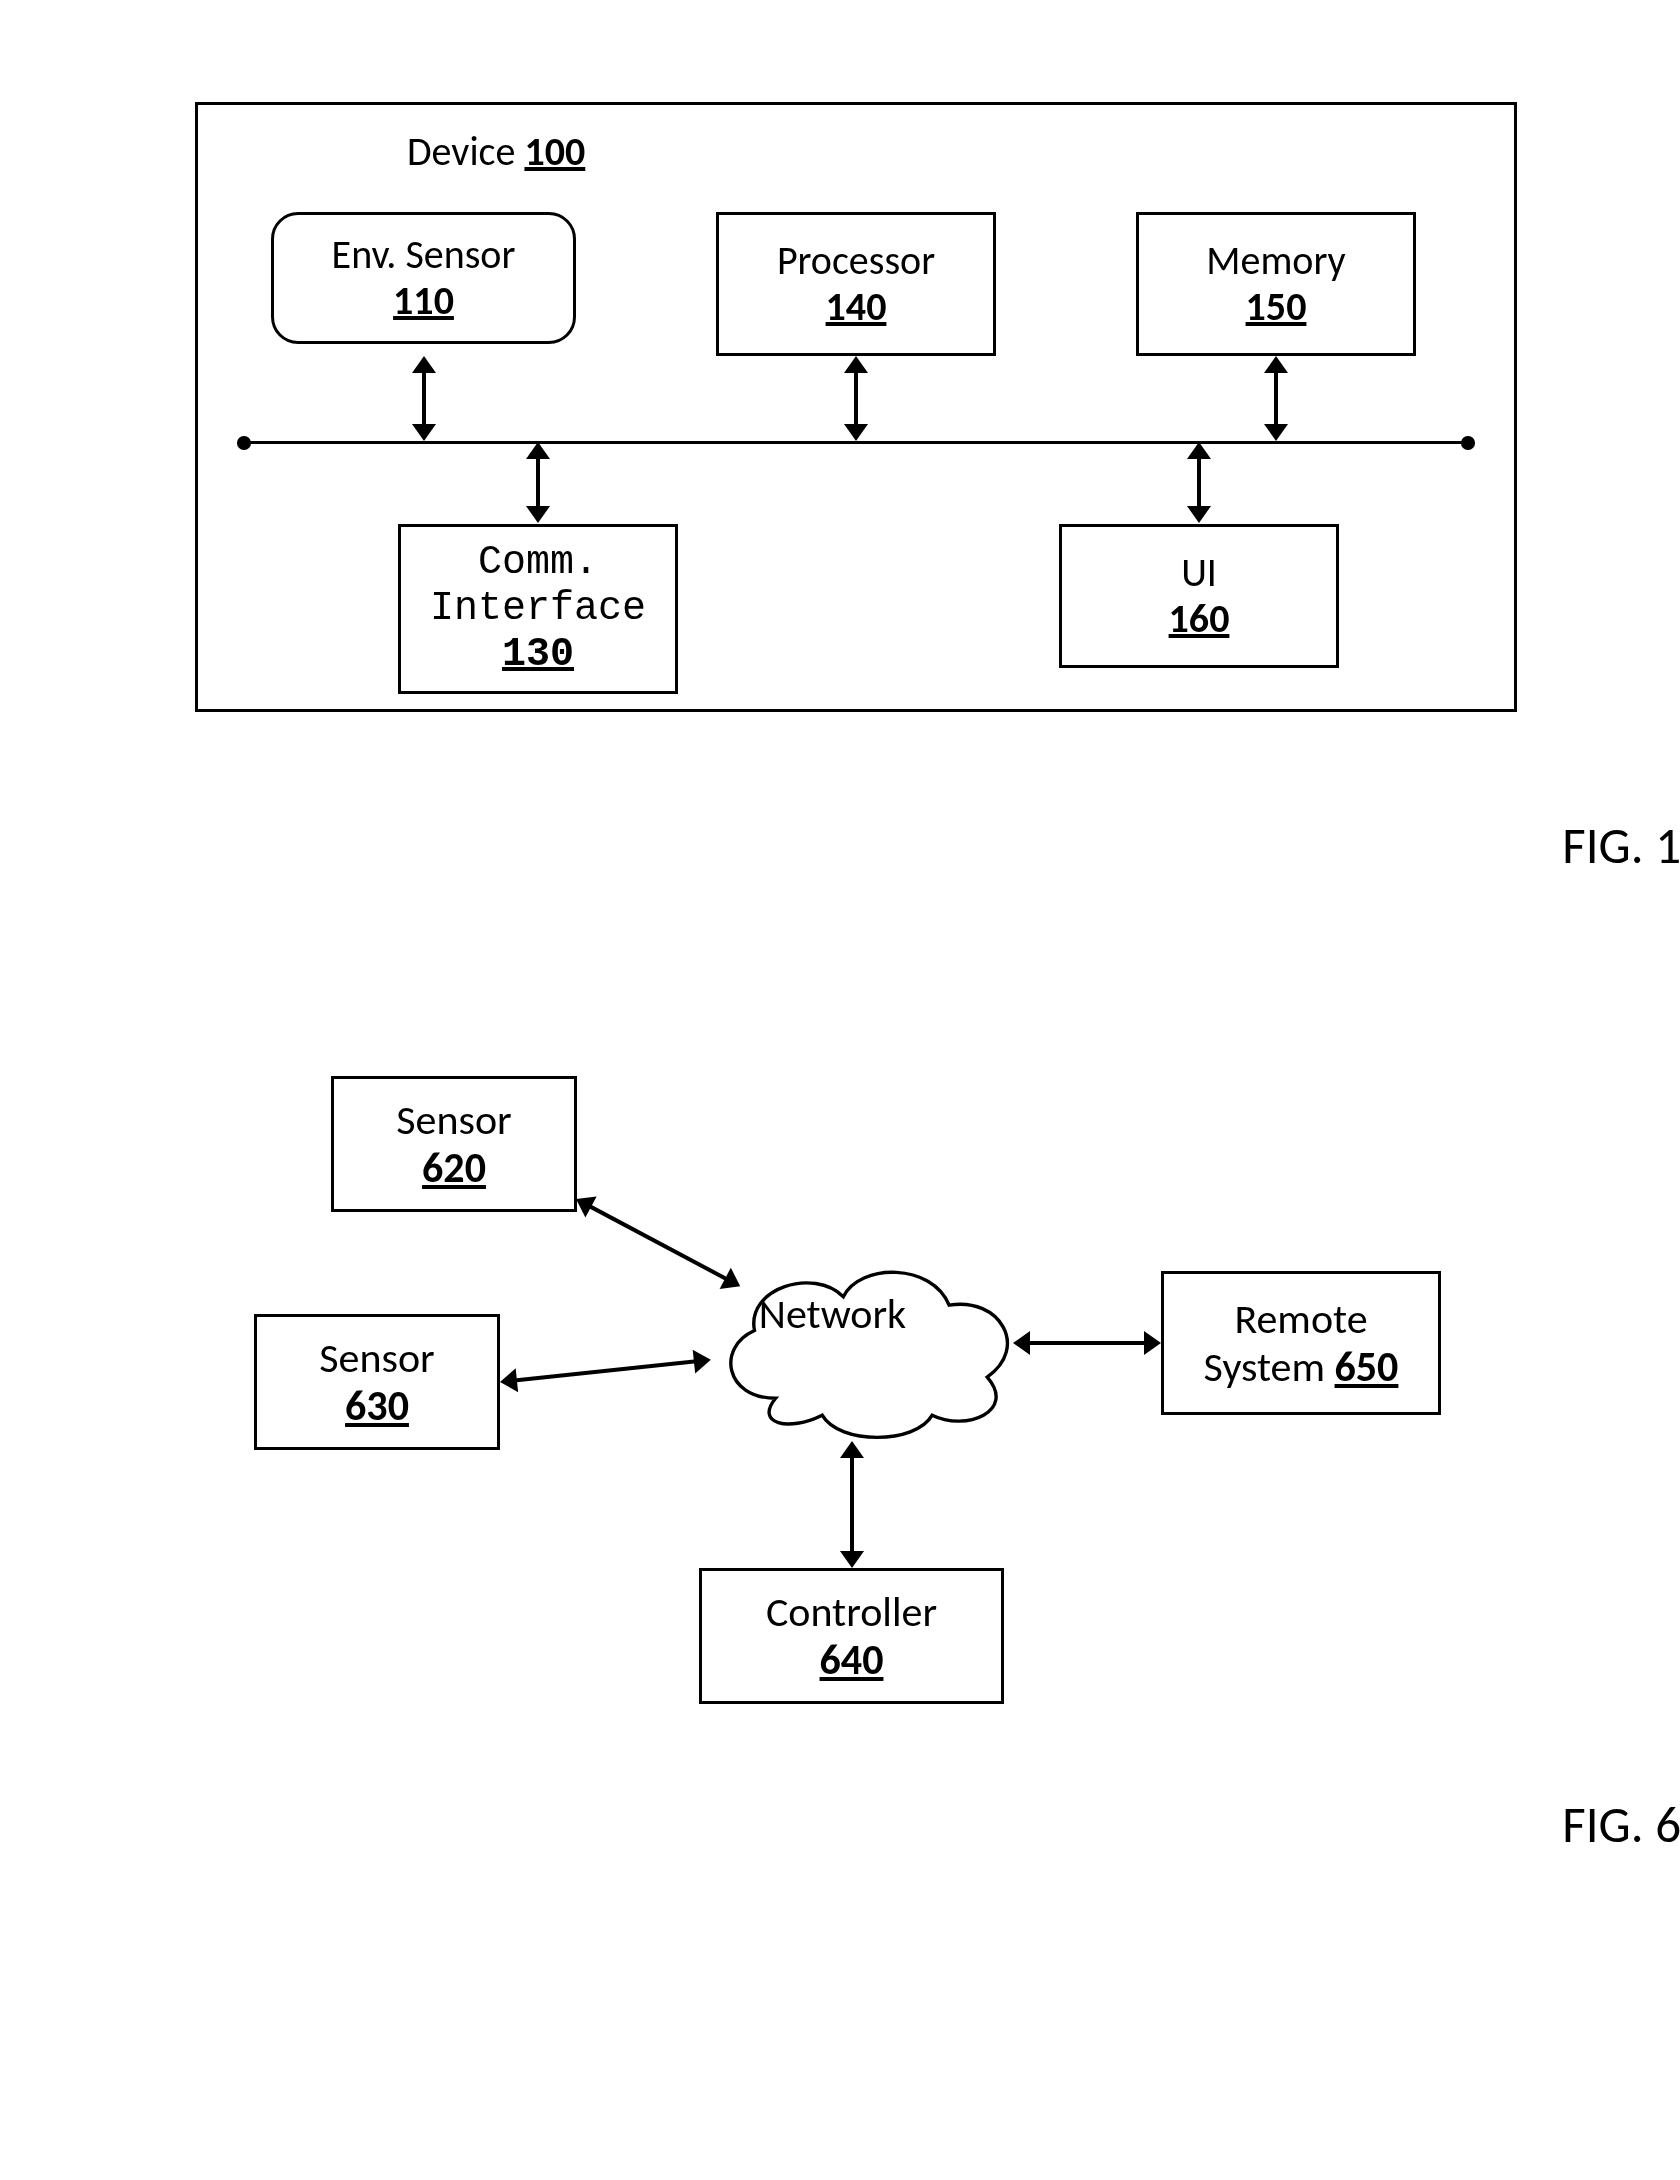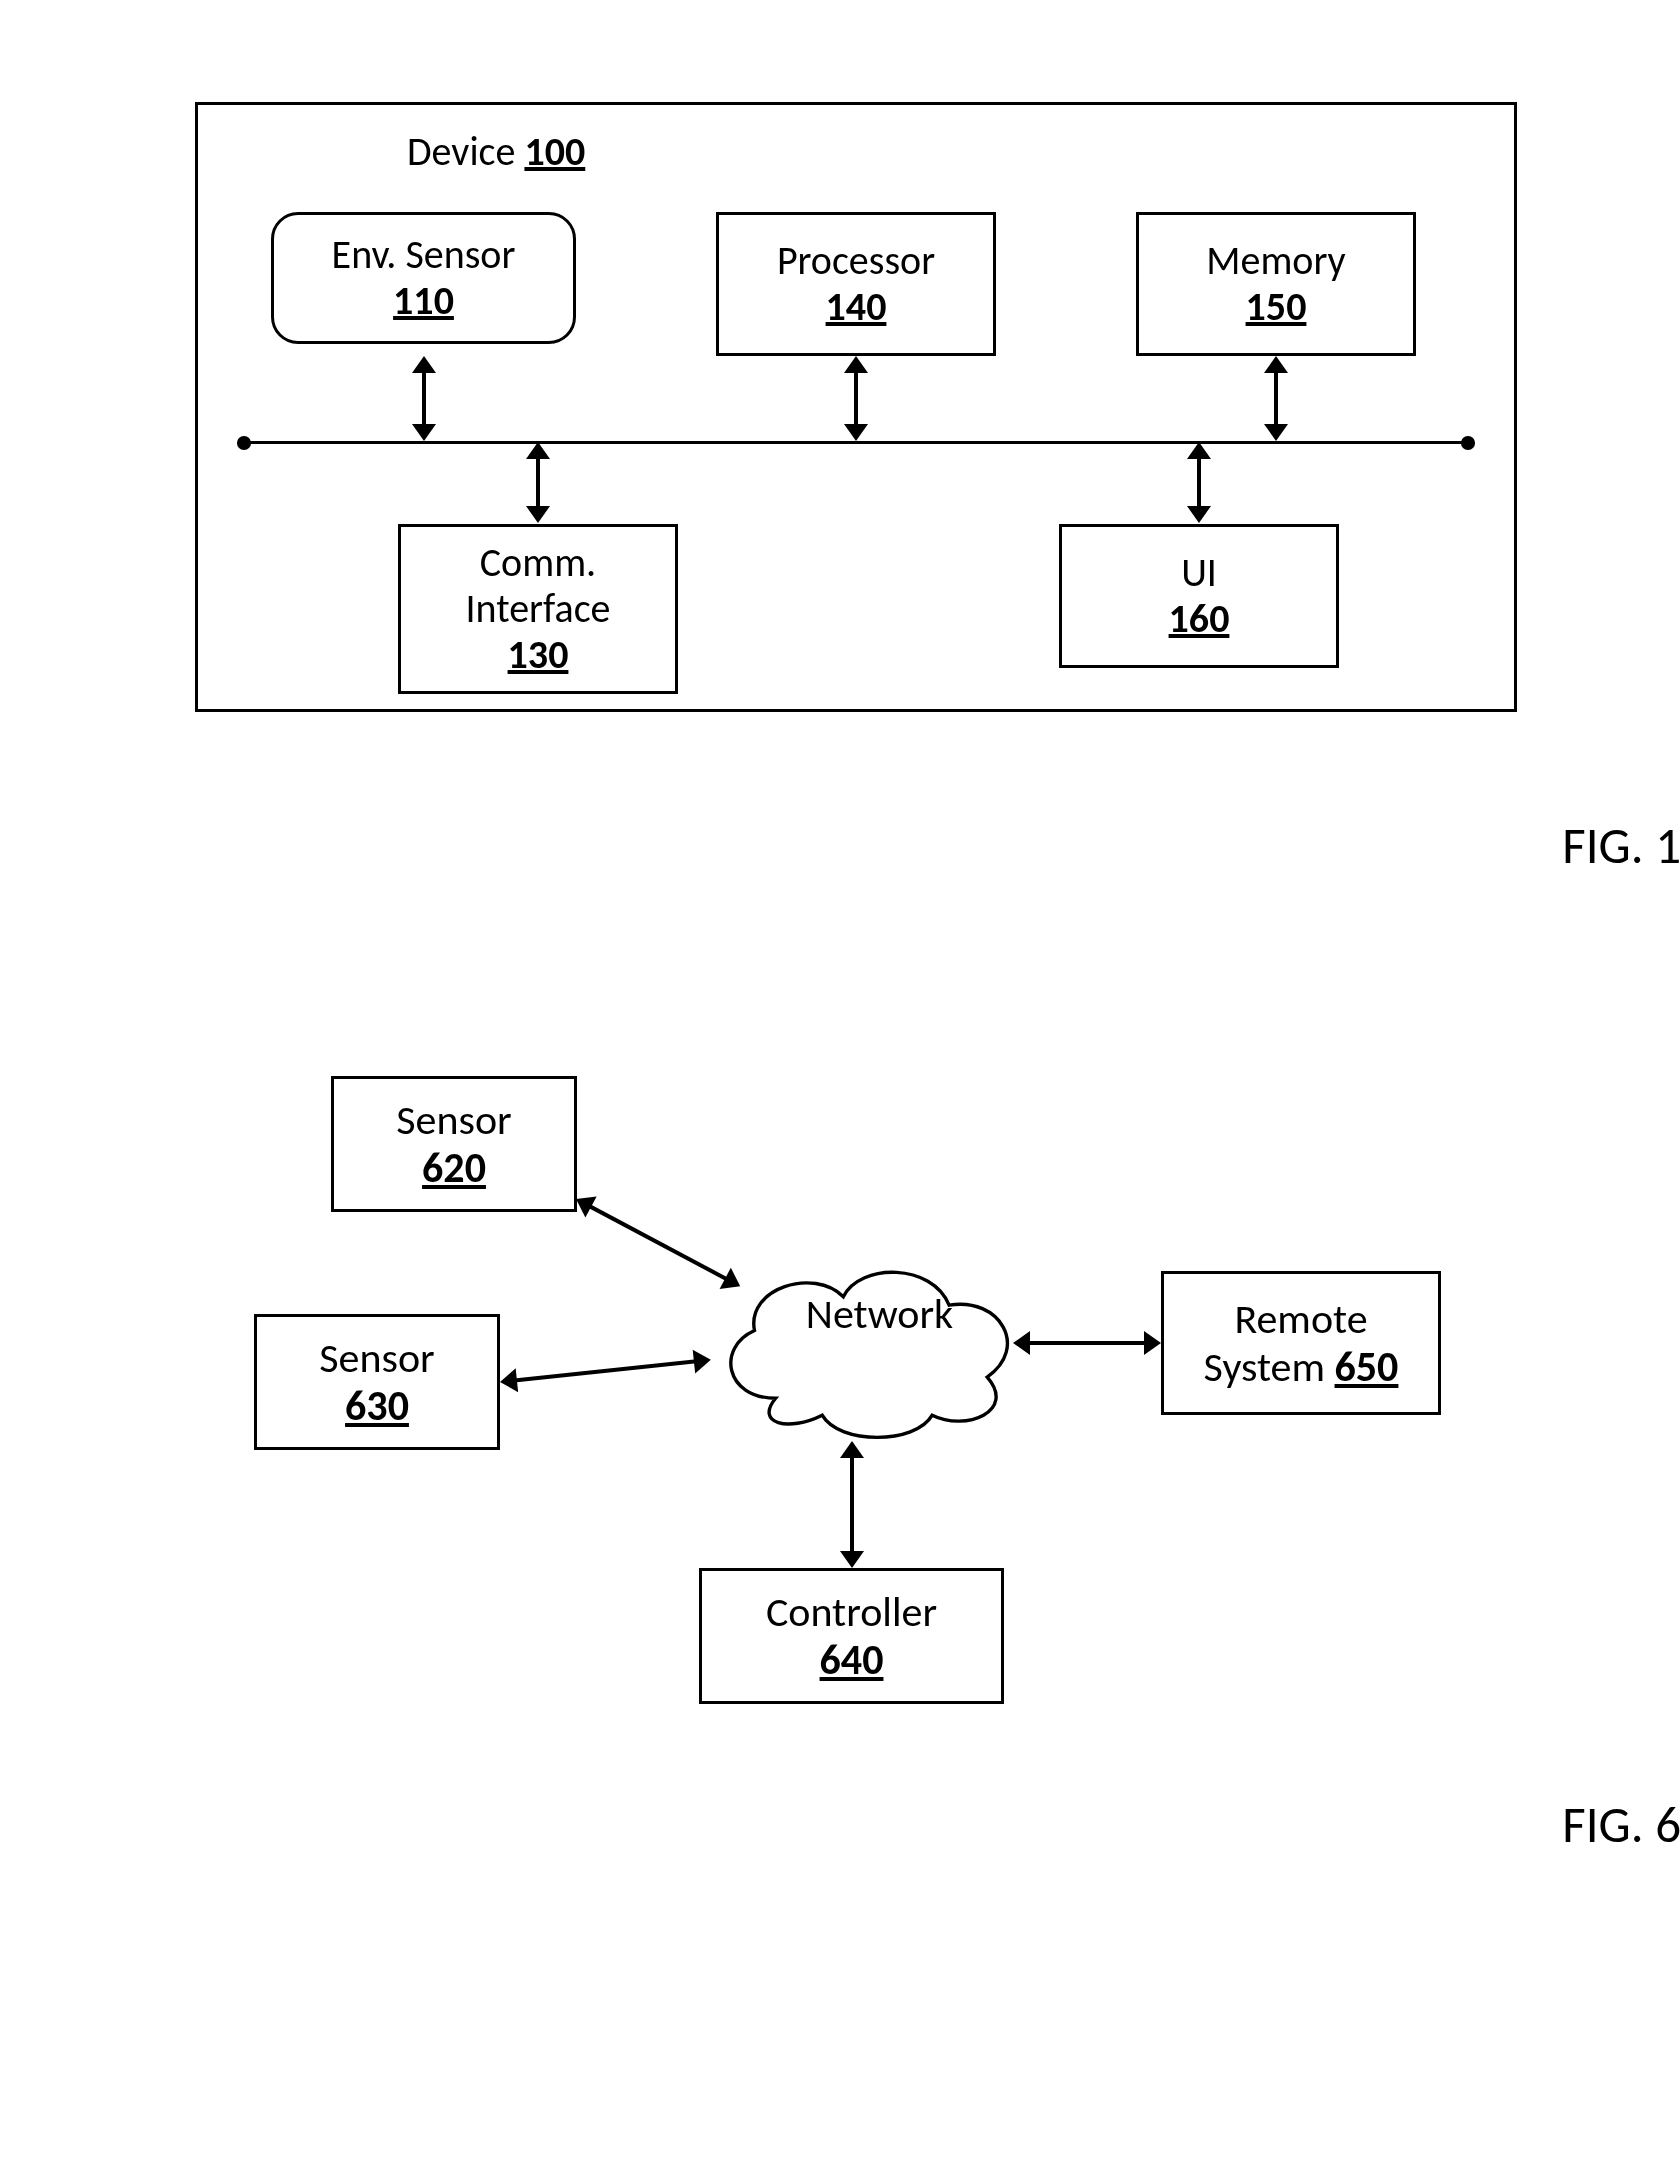--- a/index.html
+++ b/index.html
@@ -181,21 +181,21 @@
       <div class="shaft"></div>
     </div>
 
   <div class="v-arrow" style="left:521px; top:442px; height:81px;">
       <div class="shaft"></div>
     </div>
   <div class="v-arrow" style="left:1182px; top:442px; height:81px;">
       <div class="shaft"></div>
     </div>
 
-  <div class="box fs54" style="left:398px; top:524px; width:280px; height:170px;">
+  <div class="box fs54" style="left:398px; top:524px; width:280px; height:170px;font-family:Liberation Mono, monospace;">
     <span>Comm.</span>
     <span>Interface</span>
     <span class="u">130</span>
   </div>
 
   <div class="box fs54" style="left:1059px; top:524px; width:280px; height:144px;">
     <span>UI</span>
     <span class="u">160</span>
   </div>
 
@@ -216,21 +216,21 @@
       <path d="M95 200
                C35 200 25 140 70 120
                C60 70 140 45 175 80
                C195 40 280 40 300 90
                C360 80 395 140 345 175
                C380 215 320 240 280 220
                C260 255 170 255 150 220
                C110 240 70 230 95 200 Z" fill="#fff" stroke="#000" stroke-width="4"></path>
     </svg>
   </div>
-  <div class="label fs50" style="left:710px; top:1288px; width:339px;">
+  <div class="label fs50" style="left:663px; top:1288px; width:339px;">
     <div>Network</div>
   </div>
 
   <div class="box fs50" style="left:1161px; top:1271px; width:280px; height:144px;">
     <span>Remote</span>
     <span>
       <span>System</span>
       <span> </span>
       <span class="u">650</span>
     </span>

